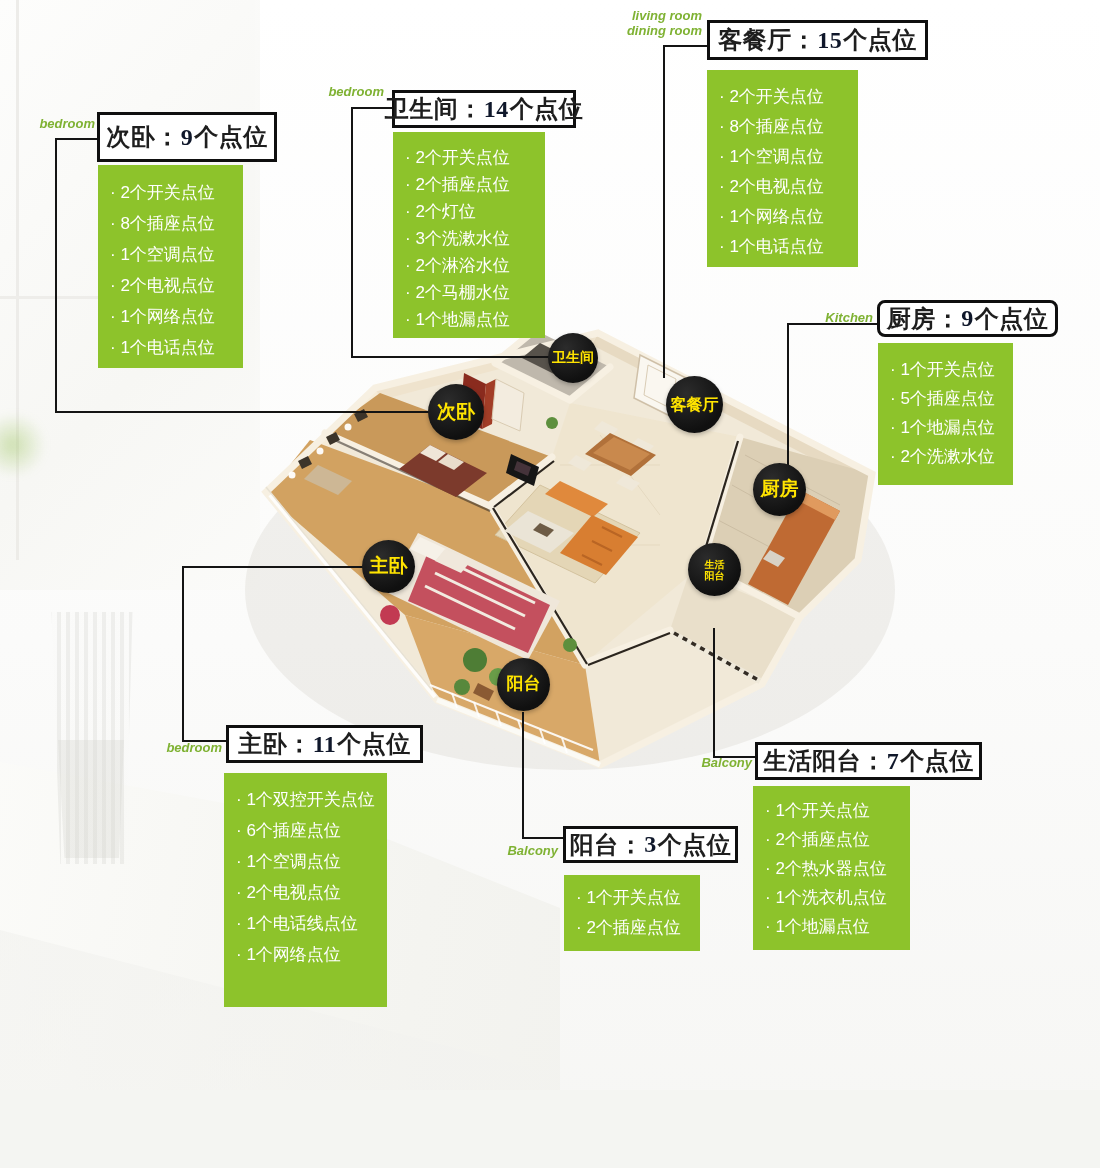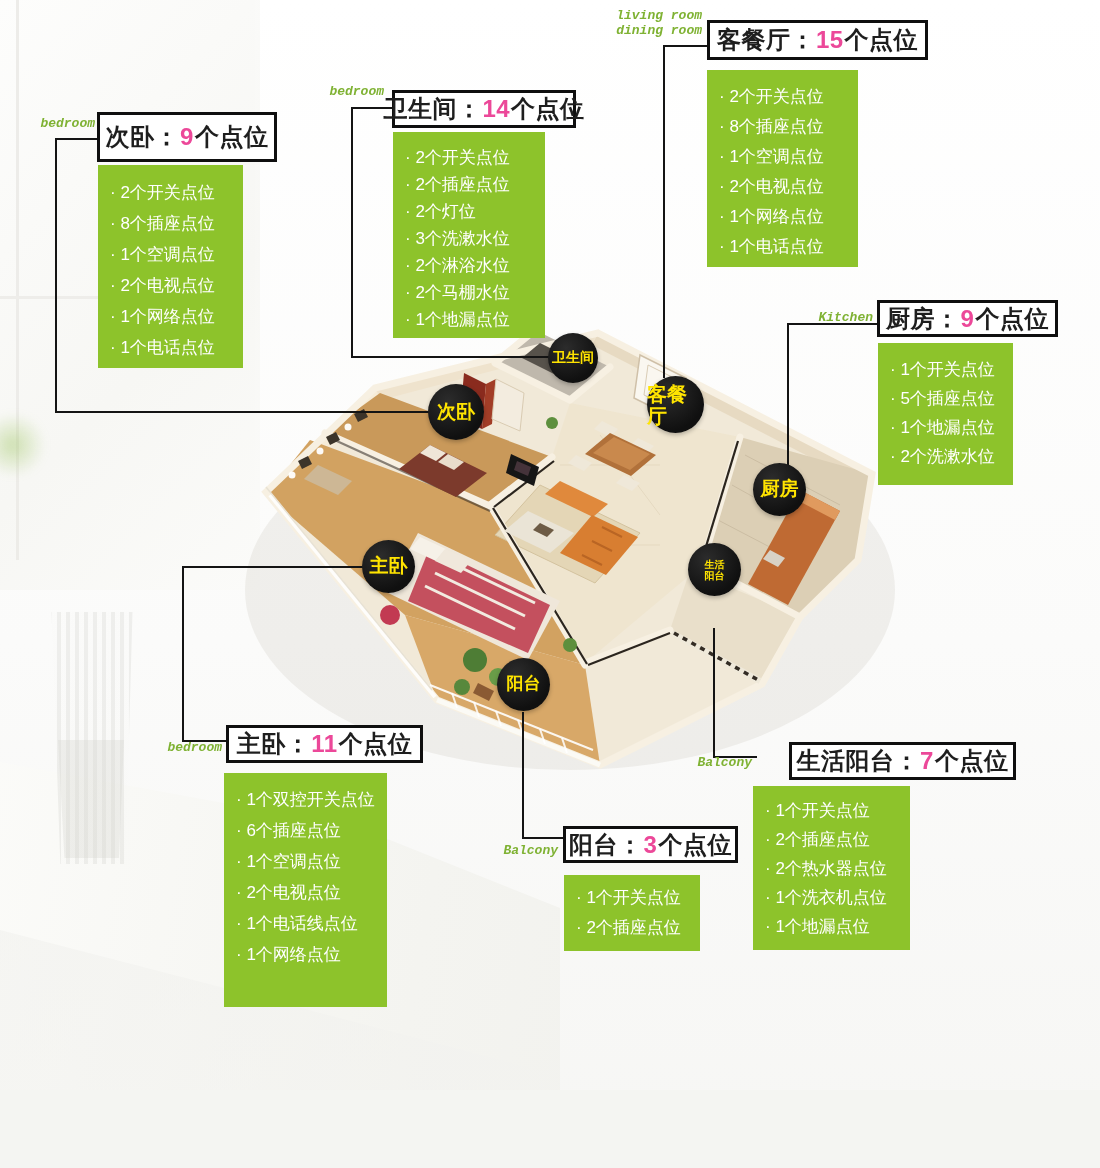--- a/index.html
+++ b/index.html
@@ -26,26 +26,26 @@
   .bg-table-shadow{position:absolute;left:0;top:0;width:1100px;height:1168px;opacity:.6;
     clip-path:polygon(0px 930px,540px 1070px,560px 1168px,0px 1168px);
     background:linear-gradient(180deg,#ebebe7,#f3f3f0);}
   .bg-bottom-strip{position:absolute;left:0;top:1090px;width:1100px;height:78px;background:#f4f5f2;}
 
   
   .floorplan-svg{position:absolute;left:240px;top:315px;width:660px;height:470px;}
   .connector-svg{position:absolute;left:0;top:0;width:1100px;height:1168px;pointer-events:none;}
 
   
-  .tag{position:absolute;font-family:Liberation Mono, monospace;
+  .tag{position:absolute;font-family:Liberation Sans, sans-serif;
        font-style:italic;font-weight:bold;font-size:13px;color:#7fb233;text-align:right;line-height:15px;}
   .titlebox{position:absolute;background:#ffffff;border:3px solid #0f0f0f;box-sizing:border-box;
        display:flex;align-items:center;justify-content:center;white-space:nowrap;
        font-weight:bold;font-size:24px;color:#1e1e1e;letter-spacing:.5px;z-index:6;text-align:right;}
-  .titlebox .count{color:#ec4899;padding:0 1px;}
+  .titlebox .count{color:#0f172a;padding:0 1px;font-family:Liberation Serif, serif;}
   .greenbox{position:absolute;background:#8dc32b;box-sizing:border-box;z-index:5;
        color:#ffffff;font-size:17px;padding:12px 6px 0 12px;}
   .gitem{line-height:var(--lh,29px);white-space:nowrap;}
 
   
   .marker{position:absolute;border-radius:50%;z-index:7;
        background:radial-gradient(circle at 36% 30%,#2c2c2c 0%,#101010 70%);
        color:#ffe400;font-weight:bold;display:flex;flex-direction:column;
        align-items:center;justify-content:center;text-align:left;
        box-shadow:0 2px 4px rgba(0,0,0,.25);}
@@ -201,21 +201,21 @@
       <polyline points="714,628 714,757 757,757"></polyline>
     </g>
   </svg>
 
   <div class="marker" style="left:548px;top:333px;width:50px;height:50px;font-size:14px;">
     <span>卫生间</span>
   </div>
   <div class="marker" style="left:428px;top:384px;width:56px;height:56px;font-size:19px;">
     <span>次卧</span>
   </div>
-  <div class="marker" style="left:647px;top:376px;width:57px;height:57px;font-size:20px;">
+  <div class="marker" style="left:666px;top:376px;width:57px;height:57px;font-size:16px;">
     <span>客餐厅</span>
   </div>
   <div class="marker" style="left:753px;top:463px;width:53px;height:53px;font-size:19px;">
     <span>厨房</span>
   </div>
   <div class="marker" style="left:362px;top:540px;width:53px;height:53px;font-size:19px;">
     <span>主卧</span>
   </div>
   <div class="marker" style="left:688px;top:543px;width:53px;height:53px;font-size:10px;">
     <span>生活</span>
@@ -268,21 +268,21 @@
   <div class="greenbox" style="left:707px;top:70px;width:151px;height:197px;--lh:30px;">
     <div class="gitem">· 2个开关点位</div>
     <div class="gitem">· 8个插座点位</div>
     <div class="gitem">· 1个空调点位</div>
     <div class="gitem">· 2个电视点位</div>
     <div class="gitem">· 1个网络点位</div>
     <div class="gitem">· 1个电话点位</div>
   </div>
 
   <div class="tag" style="left:800px;top:310px;width:73px;">Kitchen</div>
-  <div class="titlebox" style="left:877px;top:300px;width:181px;height:37px;">
+  <div class="titlebox" style="left:877px;top:300px;width:181px;height:37px;border-radius:8px;">
     <span>厨房：</span>
       <span class="count">9</span>
       <span>个点位</span>
   </div>
   <div class="greenbox" style="left:878px;top:343px;width:135px;height:142px;--lh:29px;">
     <div class="gitem">· 1个开关点位</div>
     <div class="gitem">· 5个插座点位</div>
     <div class="gitem">· 1个地漏点位</div>
     <div class="gitem">· 2个洗漱水位</div>
   </div>
@@ -307,21 +307,21 @@
     <span>阳台：</span>
       <span class="count">3</span>
       <span>个点位</span>
   </div>
   <div class="greenbox" style="left:564px;top:875px;width:136px;height:76px;--lh:30px;padding-top:8px;">
     <div class="gitem">· 1个开关点位</div>
     <div class="gitem">· 2个插座点位</div>
   </div>
 
   <div class="tag" style="left:674px;top:755px;width:78px;">Balcony</div>
-  <div class="titlebox" style="left:755px;top:742px;width:227px;height:38px;margin-left:34px;">
+  <div class="titlebox" style="left:755px;top:742px;width:227px;height:38px;">
     <span>生活阳台：</span>
       <span class="count">7</span>
       <span>个点位</span>
   </div>
   <div class="greenbox" style="left:753px;top:786px;width:157px;height:164px;--lh:29px;padding-top:10px;">
     <div class="gitem">· 1个开关点位</div>
     <div class="gitem">· 2个插座点位</div>
     <div class="gitem">· 2个热水器点位</div>
     <div class="gitem">· 1个洗衣机点位</div>
     <div class="gitem">· 1个地漏点位</div>

